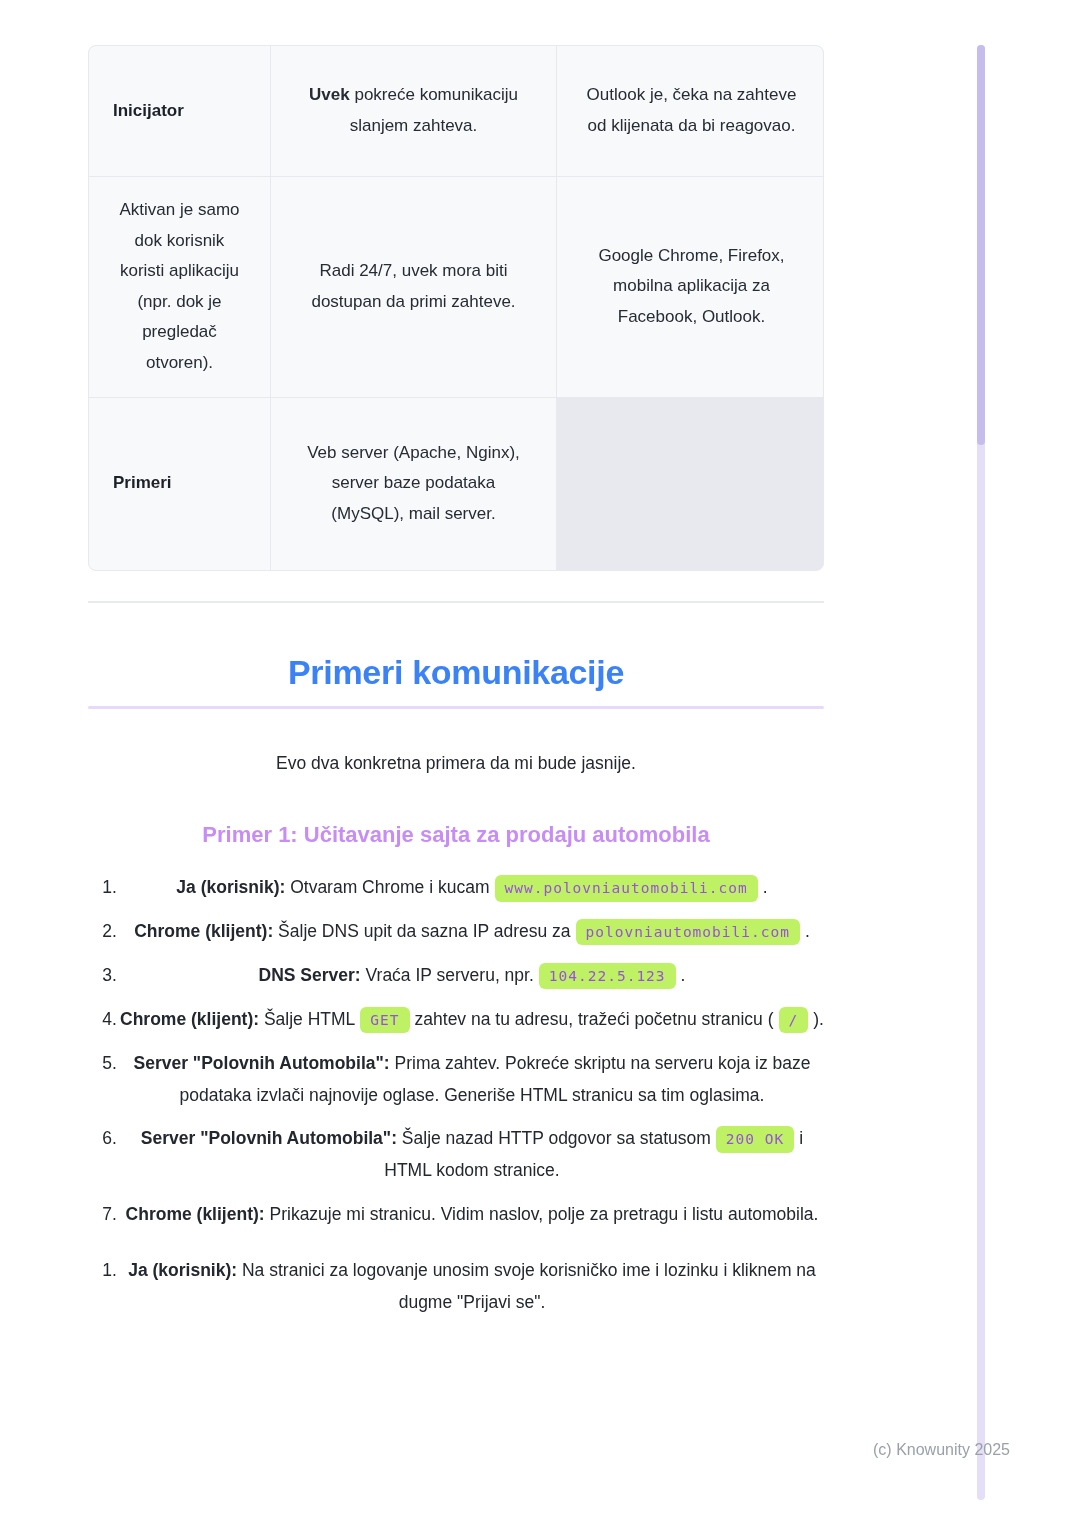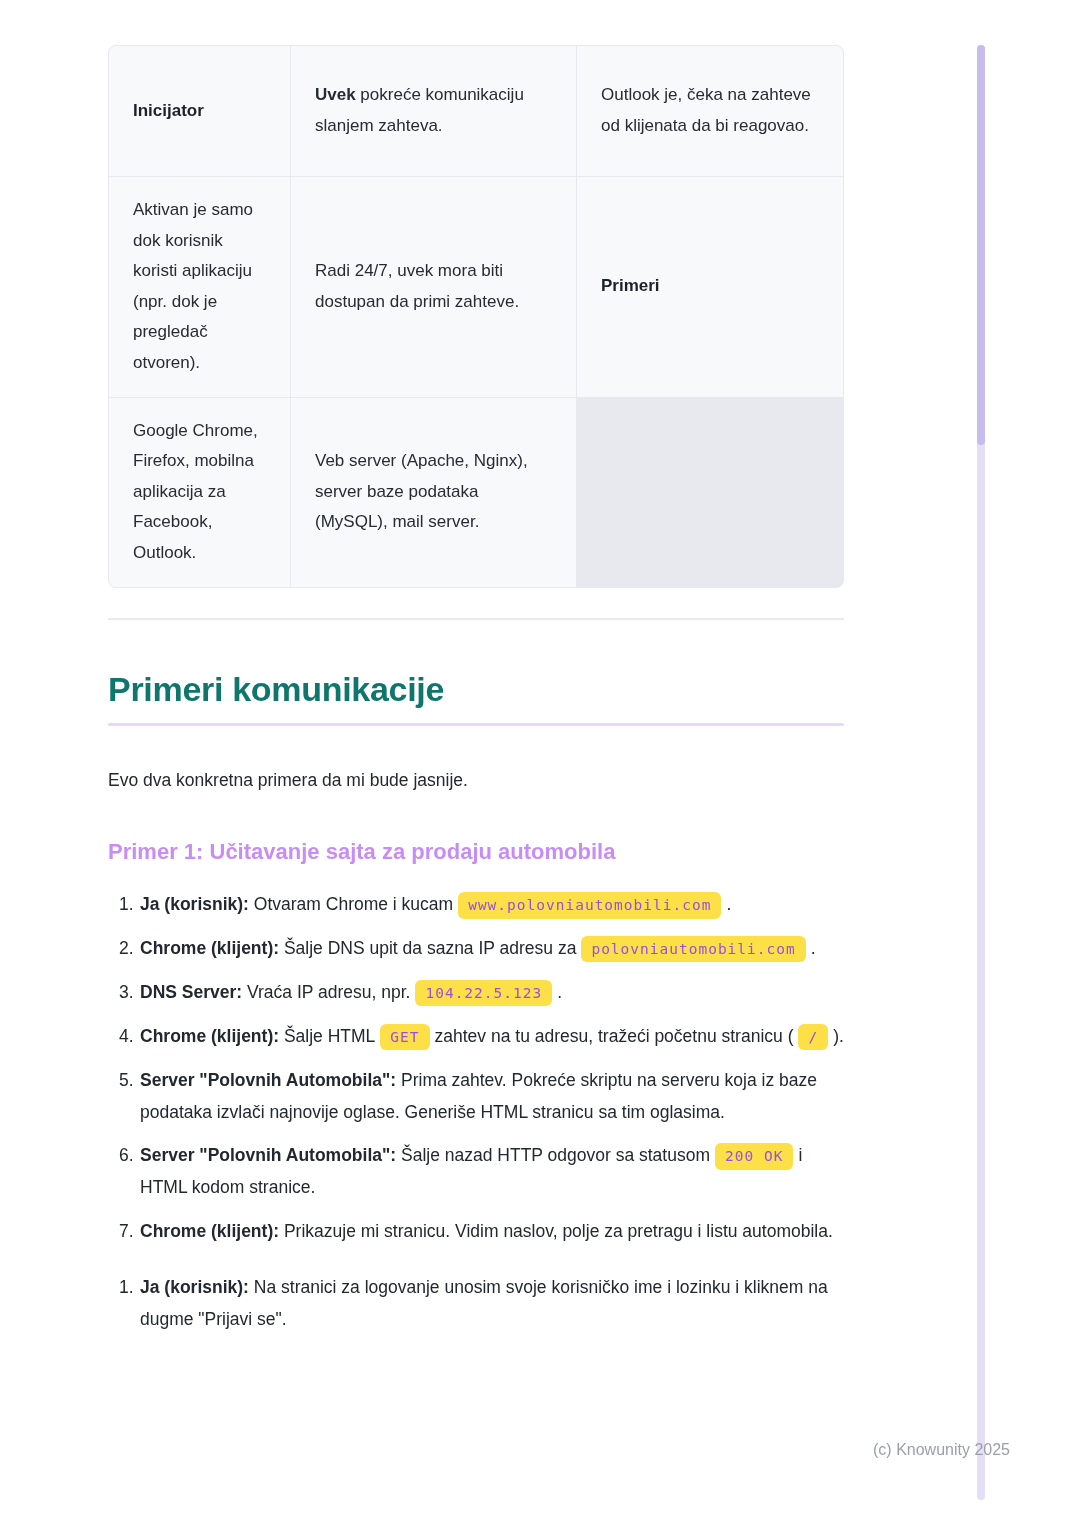--- a/index.html
+++ b/index.html
@@ -4,21 +4,21 @@
 <style>
   * { margin:0; padding:0; box-sizing:border-box; }
   html,body { width:1080px; height:1528px; }
   body {
     position:relative;
     background:#ffffff;
     font-family:"Liberation Sans", sans-serif;
     color:#21252d;
     overflow:hidden;
   }
-  .content { position:absolute; left:108px; top:45px; width:736px; }
+  .content { position:absolute; left:88px; top:45px; width:736px;text-align:center; }
 
   
   .ctable {
     display:grid;
     grid-template-columns:181px 285px 269px;
     grid-template-rows:minmax(130px,auto) minmax(170px,auto) minmax(172px,auto);
     gap:1px;
     background:#e7e9ef;
     border:1px solid #e7e9ef;
     border-radius:8px;
@@ -34,21 +34,21 @@
     color:#272b33;
   }
   .tlabel { font-weight:700; color:#1d2129; }
 
   .divider { height:2px; background:#e9eaef; margin-top:30px; }
 
   .h1 {
     margin-top:50px;
     font-size:34px;
     font-weight:700;
-    color:#0f766e;
+    color:#3b82f6;
     letter-spacing:-0.3px;
   }
   .h1-rule { height:3px; background:#e8d9fb; margin-top:14px; border-radius:2px; }
 
   .intro { margin-top:40px; font-size:17.5px; line-height:1.7; color:#23272f; }
 
   .h2 {
     margin-top:44px;
     font-size:22px;
     font-weight:700;
@@ -59,21 +59,21 @@
   .li { display:flex; margin-bottom:12px; font-size:17.5px; line-height:1.82; }
   .num { flex:none; width:32px; padding-left:11px; color:#23272f; }
   .li-body { flex:1; color:#23272f; }
   .b { font-weight:700; }
 
   .chip {
     display:inline-block;
     font-family:"DejaVu Sans Mono", monospace;
     font-size:14.5px;
     letter-spacing:1px;
-    background:#fde047;
+    background:#bef264;
     color:#9a50dd;
     padding:3px 10px;
     border-radius:6px;
     margin:0 5px;
     white-space:nowrap;
     line-height:1.4;
     vertical-align:baseline;
   }
 
   .scroll-track {
@@ -106,25 +106,25 @@
       </div>
       <div class="tcell">
         <div><span>Outlook je, čeka na zahteve od klijenata da bi reagovao.</span></div>
       </div>
       <div class="tcell">
         <div><span>Aktivan je samo dok korisnik koristi aplikaciju (npr. dok je pregledač otvoren).</span></div>
       </div>
       <div class="tcell">
         <div><span>Radi 24/7, uvek mora biti dostupan da primi zahteve.</span></div>
       </div>
+      <div class="tcell">
+        <div><span>Google Chrome, Firefox, mobilna aplikacija za Facebook, Outlook.</span></div>
+      </div>
       <div class="tcell tlabel">
         <span>Primeri</span>
-      </div>
-      <div class="tcell">
-        <div><span>Google Chrome, Firefox, mobilna aplikacija za Facebook, Outlook.</span></div>
       </div>
       <div class="tcell">
         <div><span>Veb server (Apache, Nginx), server baze podataka (MySQL), mail server.</span></div>
       </div>
     </div>
 
   <div class="divider"></div>
 
   <h1 class="h1">Primeri komunikacije</h1>
   <div class="h1-rule"></div>
@@ -136,21 +136,21 @@
       <div class="li">
         <span class="num">1.</span>
         <div class="li-body"><span class="b">Ja (korisnik):</span><span> Otvaram Chrome i kucam</span><span class="chip">www.polovniautomobili.com</span><span>.</span></div>
       </div>
       <div class="li">
         <span class="num">2.</span>
         <div class="li-body"><span class="b">Chrome (klijent):</span><span> Šalje DNS upit da sazna IP adresu za</span><span class="chip">polovniautomobili.com</span><span>.</span></div>
       </div>
       <div class="li">
         <span class="num">3.</span>
-        <div class="li-body"><span class="b">DNS Server:</span><span> Vraća IP adresu, npr.</span><span class="chip">104.22.5.123</span><span>.</span></div>
+        <div class="li-body"><span class="b">DNS Server:</span><span> Vraća IP serveru, npr.</span><span class="chip">104.22.5.123</span><span>.</span></div>
       </div>
       <div class="li">
         <span class="num">4.</span>
         <div class="li-body"><span class="b">Chrome (klijent):</span><span> Šalje HTML</span><span class="chip">GET</span><span>zahtev na tu adresu, tražeći početnu stranicu (</span><span class="chip">/</span><span>).</span></div>
       </div>
       <div class="li">
         <span class="num">5.</span>
         <div class="li-body"><span class="b">Server "Polovnih Automobila":</span><span> Prima zahtev. Pokreće skriptu na serveru koja iz baze podataka izvlači najnovije oglase. Generiše HTML stranicu sa tim oglasima.</span></div>
       </div>
       <div class="li">

